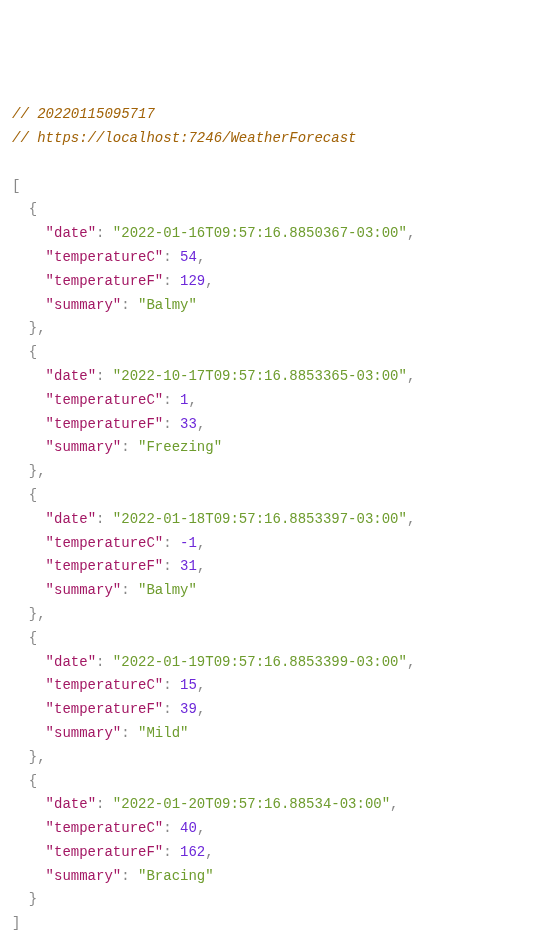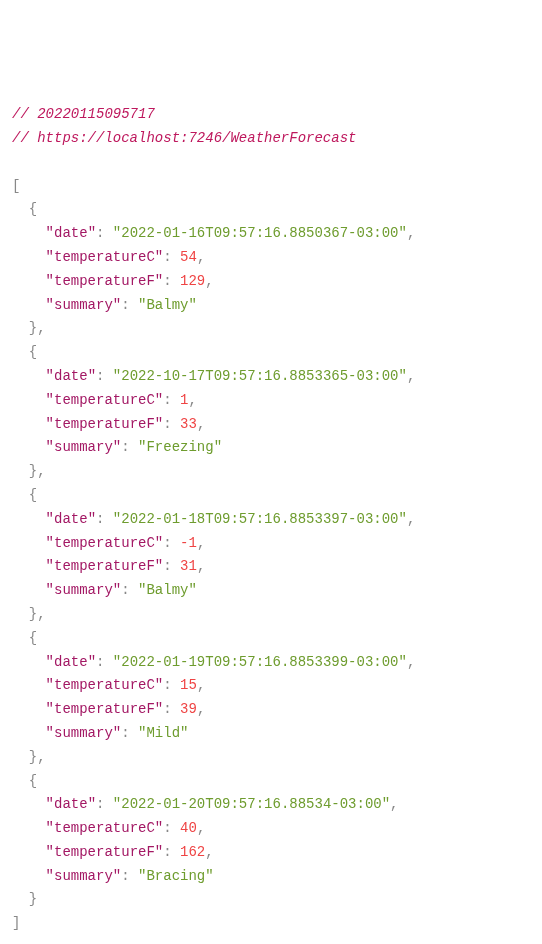--- a/index.html
+++ b/index.html
@@ -5,25 +5,25 @@
   body {
     margin: 0;
     padding: 8px 12px;
     background: #ffffff;
     font-family: Consolas, Monaco, 'Courier New', monospace;
     font-size: 14px;
     line-height: 1.7;
     color: #555;
     white-space: pre;
   }
-  .comment { color: #be185d; font-style: italic; }
+  .comment { color: #a16207; font-style: italic; }
   .punct   { color: #888; }
   .key     { color: #a31864; }
   .string  { color: #6e9c2e; }
-  .number  { color: #ef4444; }
+  .number  { color: #6d28d9; }
 </style>
 </head>
 <body>
 
 
 
 <span class="comment">// 20220115095717</span>
 <span class="comment">// https://localhost:7246/WeatherForecast</span>
 
 <span class="punct">[</span>

